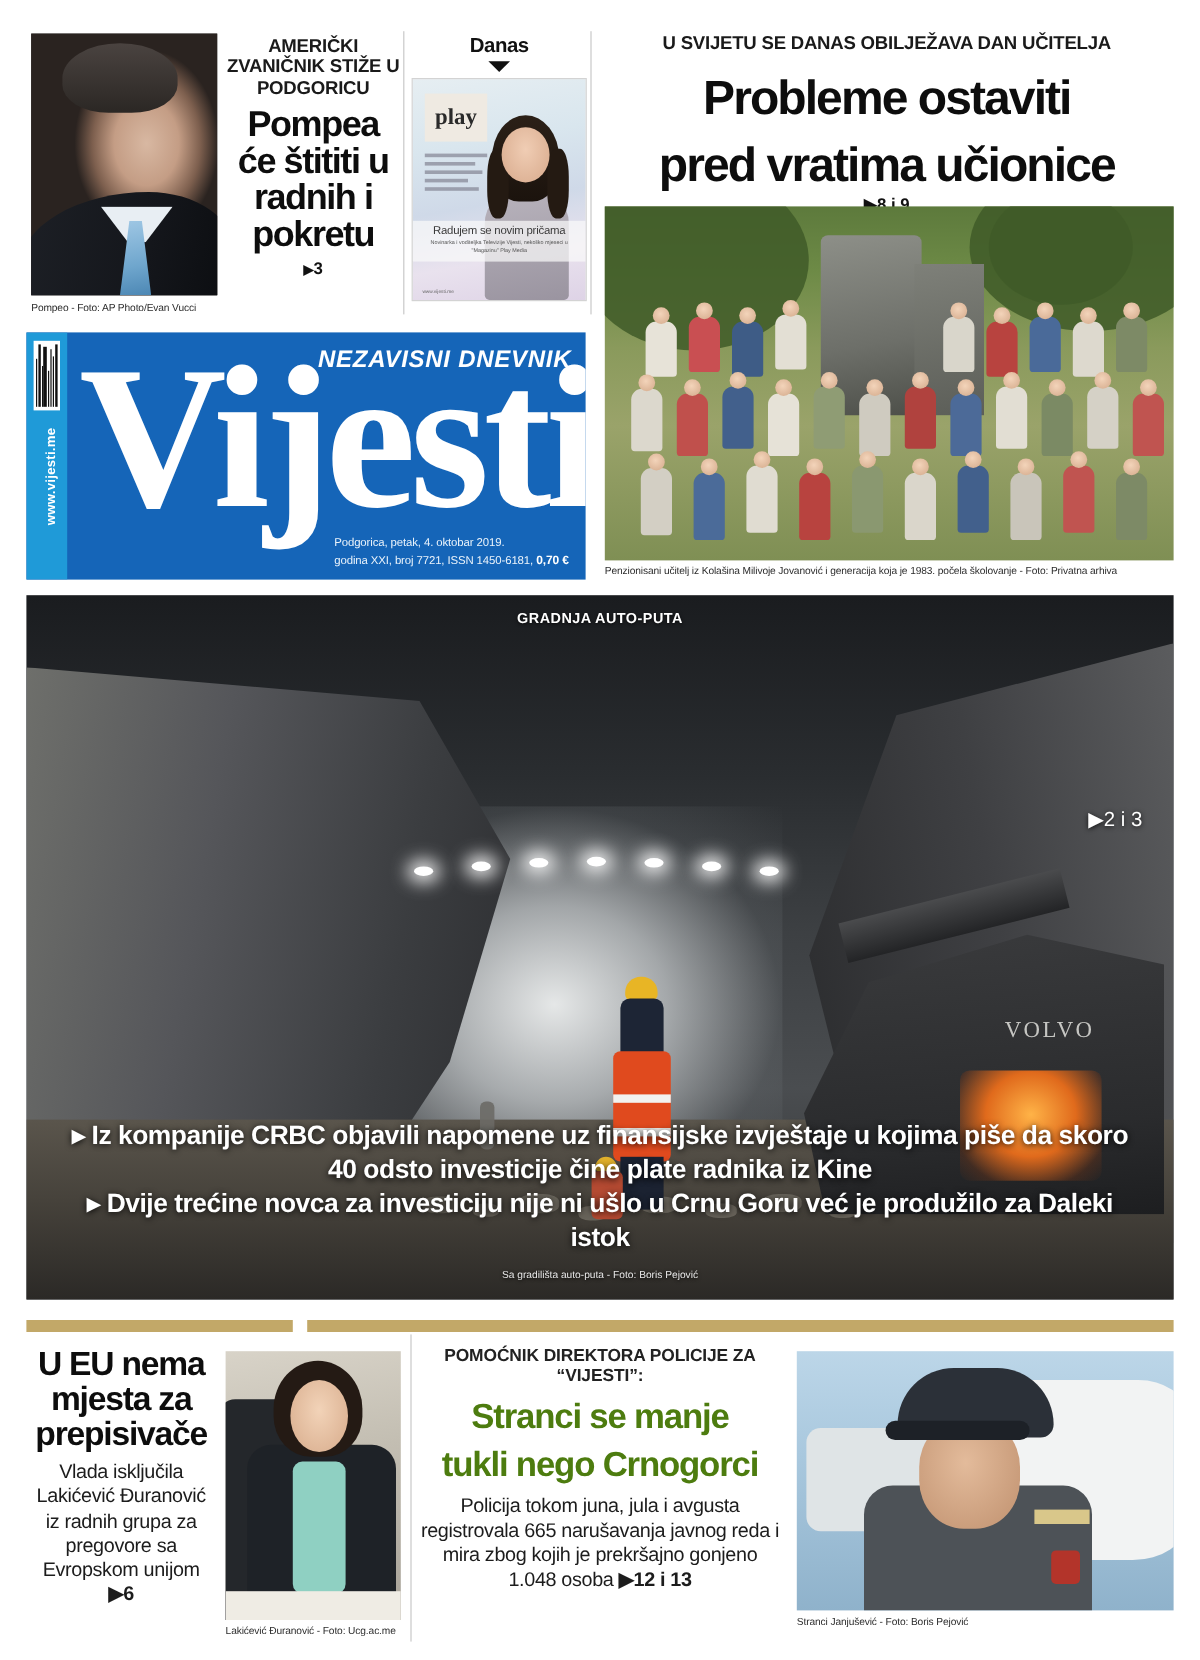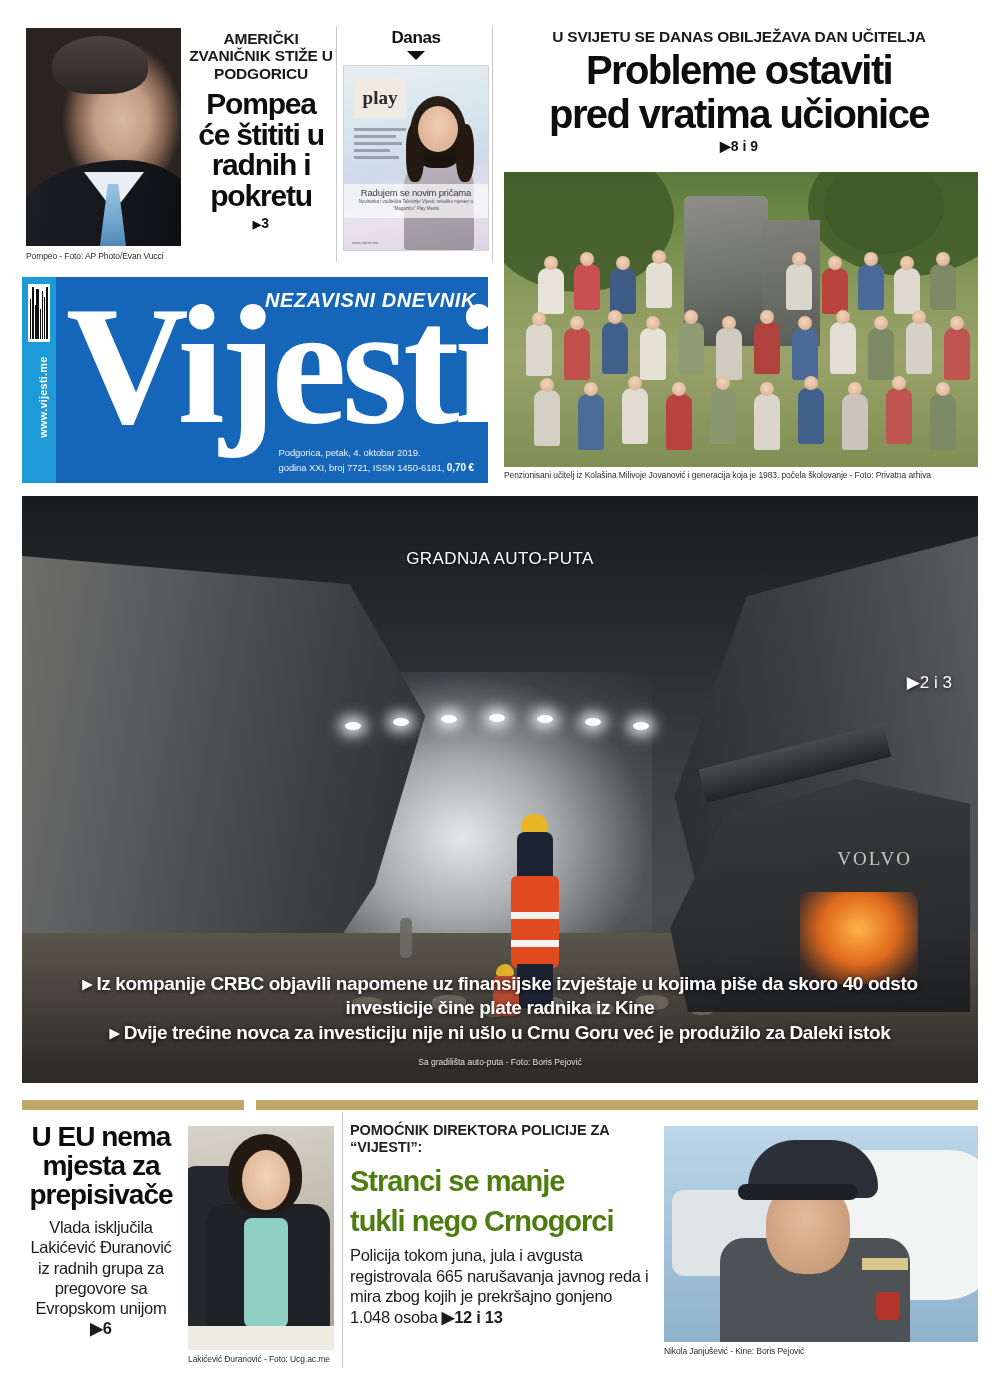--- a/index.html
+++ b/index.html
@@ -115,21 +115,21 @@
   .danas-cover .foot { position:absolute; left:8px; bottom:5px; font-size:4px; color:#666; }
 
   .vdiv { position:absolute; width:1px; background:#c9c9c9; }
 
   
   .teach-wrap { position:absolute; left:500px; top:28px; width:478px; text-align:center; }
   .teach-kicker {
     font-size:15.5px; font-weight:700; color:#1a1a1a; letter-spacing:-0.2px; text-transform:uppercase;
   }
   .teach-head {
-    margin-top:4px; font-size:40px; font-weight:700; line-height:1.0; letter-spacing:-1.6px; color:#0d0d0d;
+    margin-top:16px; font-size:40px; font-weight:700; line-height:1.0; letter-spacing:-1.6px; color:#0d0d0d;
   }
   .teach-photo {
     position:absolute; left:504px; top:172px; width:474px; height:295px; overflow:hidden;
     background:linear-gradient(180deg,#5d7a3c 0%,#6d8a46 18%,#8a9a5c 40%,#9aa36a 62%,#7f8f54 100%);
   }
   .teach-photo .tree { position:absolute; background:#3f5a28; border-radius:50%; opacity:.85; }
   .teach-photo .mon {
     position:absolute; left:180px; top:24px; width:84px; height:150px;
     background:linear-gradient(170deg,#8d8f88 0%,#6d6f69 60%,#4d4f49 100%);
     border-radius:6px 6px 0 0;
@@ -230,36 +230,35 @@
   .lead .excav-glow {
     position:absolute; right:60px; top:396px; width:118px; height:92px;
     background:radial-gradient(ellipse at 50% 40%, #ffb347 0%, #e06a1c 45%, rgba(150,60,15,0.25) 80%, transparent 100%);
     border-radius:8px;
   }
   .lead .rubble { position:absolute; bottom:56px; left:0; width:100%; height:60px; }
   .lead .rubble i { position:absolute; background:#6f6a60; border-radius:40%; opacity:.85; }
 
   .lead-kicker {
     position:absolute; left:0; top:12px; width:100%; text-align:center;
-    color:#fff; font-size:17px; font-weight:400; letter-spacing:0.4px;
+    color:#fff; font-size:12px; font-weight:700; letter-spacing:0.4px;
     text-shadow:0 1px 3px rgba(0,0,0,.8);
-    margin-top:41px;
   }
   .lead-head {
     position:absolute; left:0; top:38px; width:100%; text-align:center;
     color:#fff; font-size:64px; font-weight:700; line-height:0.98; letter-spacing:-2.4px;
     text-shadow:0 2px 8px rgba(0,0,0,.75);
   }
   .lead-pages {
     position:absolute; right:26px; top:176px; color:#fff; font-size:17px; font-weight:400;
     text-shadow:0 1px 4px rgba(0,0,0,.8);
   }
   .lead-bullets {
     position:absolute; left:0; bottom:38px; width:100%; text-align:center;
-    color:#fff; font-size:19px; font-weight:600; line-height:1.28; letter-spacing:-0.4px;
+    color:#fff; font-size:22px; font-weight:600; line-height:1.28; letter-spacing:-0.4px;
     text-shadow:0 1px 5px rgba(0,0,0,.9); padding:0 24px;
   }
   .lead-photocred {
     position:absolute; left:0; bottom:16px; width:100%; text-align:center;
     color:#e9e9e9; font-size:8.5px; text-shadow:0 1px 3px rgba(0,0,0,.9);
   }
 
   
   .gold { position:absolute; height:10px; background:#c2a868; }
   .bot-head {
@@ -275,21 +274,21 @@
   }
   .bl-photo .chair { position:absolute; left:-6px; top:40px; width:70px; height:190px; background:#24272b; border-radius:14px; }
   .bl-photo .hair { position:absolute; left:40px; top:8px; width:74px; height:80px; background:#241a14; border-radius:50% 50% 42% 42%; }
   .bl-photo .face { position:absolute; left:54px; top:24px; width:48px; height:60px; border-radius:50%;
     background:radial-gradient(ellipse at 50% 42%, #f2d3b8, #d7ab8b); }
   .bl-photo .jacket { position:absolute; left:18px; bottom:20px; width:124px; height:126px; background:#1e2227; border-radius:20px 20px 0 0; }
   .bl-photo .blouse { position:absolute; left:56px; bottom:22px; width:44px; height:110px; background:#8fd0c2; border-radius:8px; }
   .bl-photo .desk { position:absolute; left:0; bottom:0; width:100%; height:24px; background:#efece4; }
   .bl-cap { position:absolute; left:188px; top:1354px; width:200px; }
 
-  .bot-mid { position:absolute; left:350px; top:1122px; width:300px; }
+  .bot-mid { position:absolute; left:350px; top:1122px; width:300px; text-align:center; }
   .bot-mid .kick {
     font-size:14.5px; font-weight:600; color:#222; line-height:1.2; letter-spacing:-0.1px; text-transform:uppercase;
   }
   .bot-mid .hd {
     margin-top:9px; font-size:29px; font-weight:700; line-height:1.06; letter-spacing:-1px; color:#4d7c0f;
   }
   .bot-mid .sb {
     margin-top:9px; font-size:16.5px; line-height:1.24; color:#1c1c1c; letter-spacing:-0.3px;
   }
   .br-photo {
@@ -554,15 +553,15 @@
   <div class="br-photo">
     <div class="heli"></div>
     <div class="heli2"></div>
     <div class="uni"></div>
     <div class="face"></div>
     <div class="cap"></div>
     <div class="brim"></div>
     <div class="rank"></div>
     <div class="badge"></div>
   </div>
-  <div class="cap-small br-cap">Nikola Janjušević - Kine: Boris Pejović</div>
+  <div class="cap-small br-cap">Stranci Janjušević - Foto: Boris Pejović</div>
 
 </div>
 
 </body></html>

